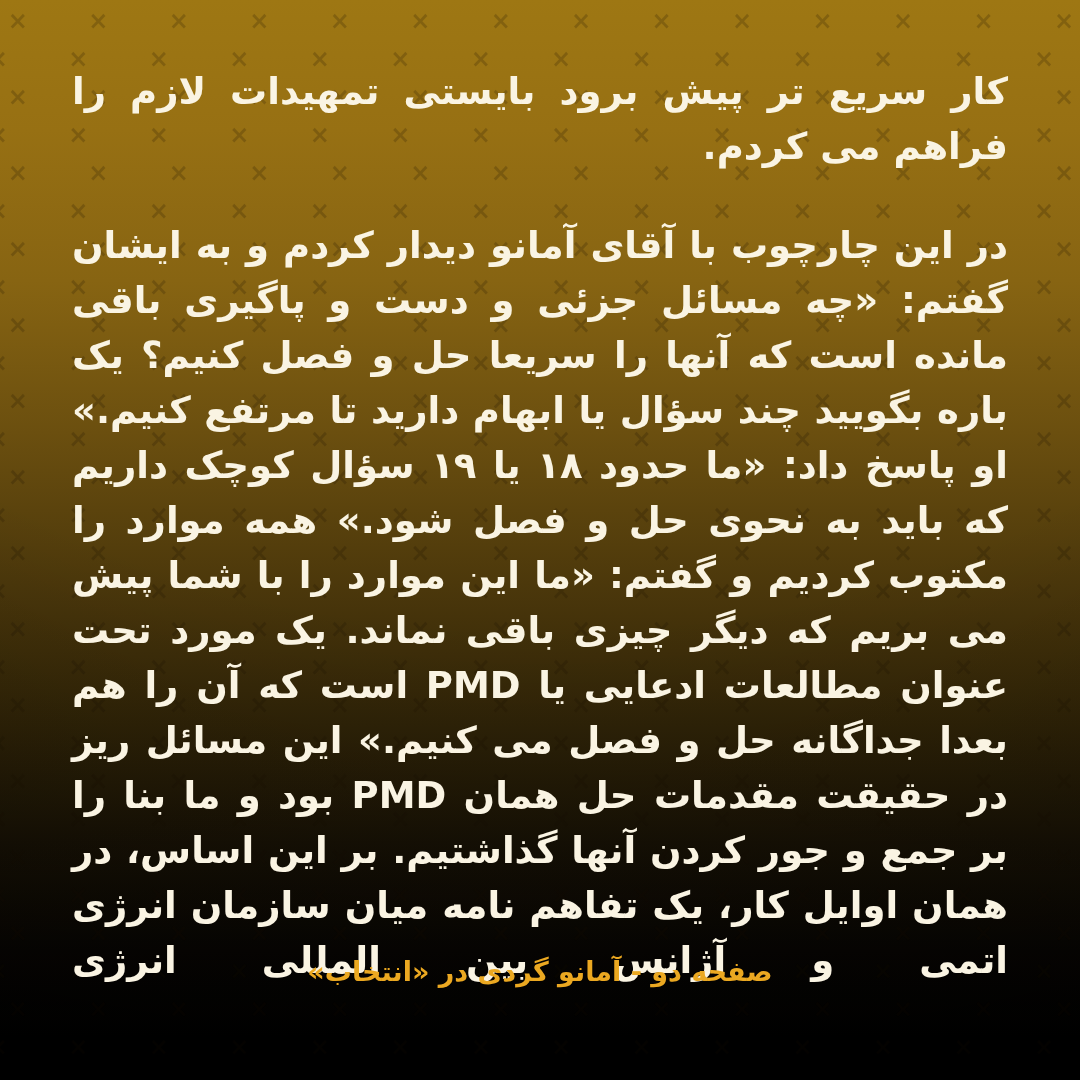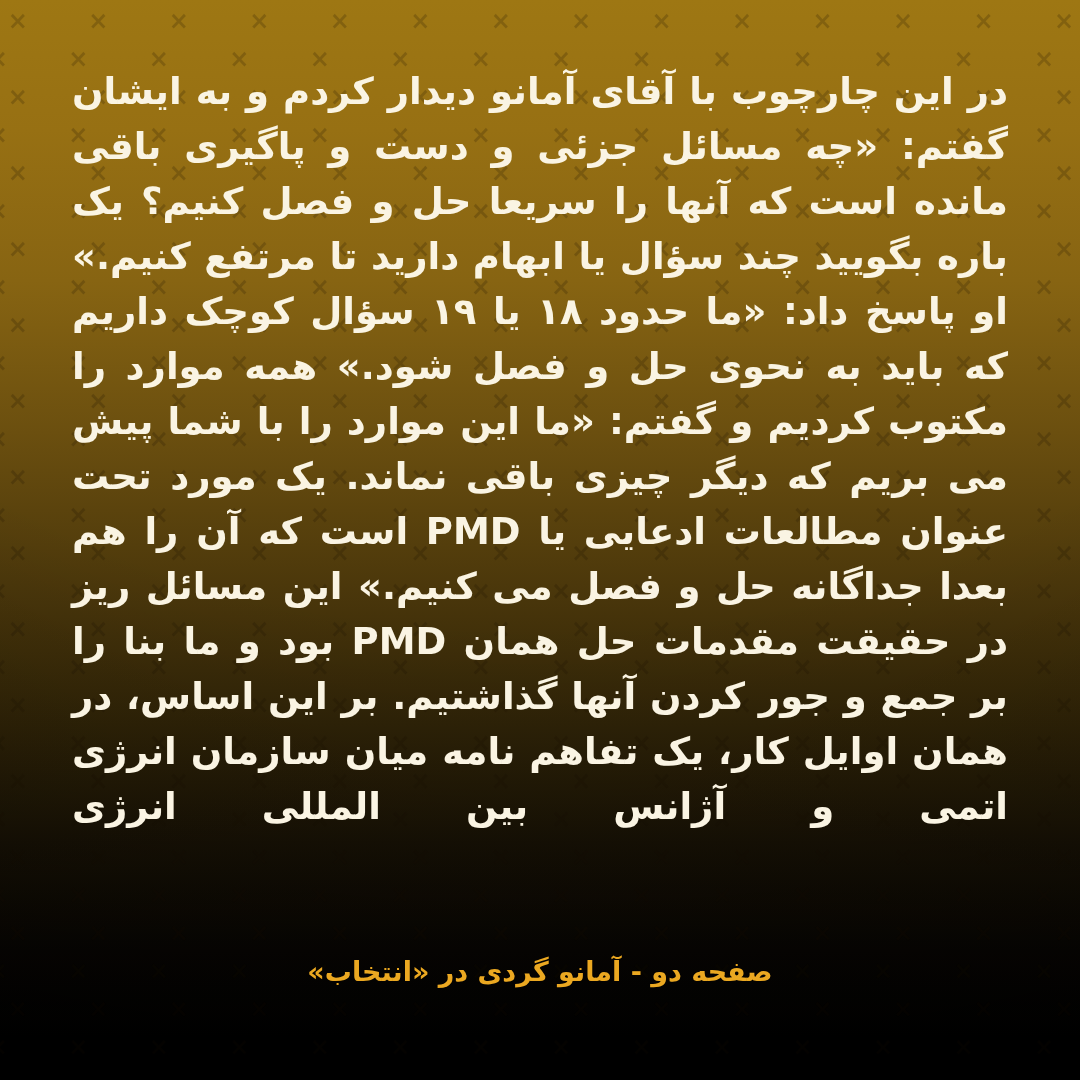--- a/index.html
+++ b/index.html
@@ -113,17 +113,18 @@
       <div class="pattern-row">× × × × × × × × × × × × × × × × × × × × × × × × × × × × × × × ×</div>
       <div class="pattern-row offset">× × × × × × × × × × × × × × × × × × × × × × × × × × × × × × × ×</div>
       <div class="pattern-row">× × × × × × × × × × × × × × × × × × × × × × × × × × × × × × × ×</div>
       <div class="pattern-row offset">× × × × × × × × × × × × × × × × × × × × × × × × × × × × × × × ×</div>
       <div class="pattern-row">× × × × × × × × × × × × × × × × × × × × × × × × × × × × × × × ×</div>
       <div class="pattern-row offset">× × × × × × × × × × × × × × × × × × × × × × × × × × × × × × × ×</div>
     </div>
   <div class="vignette"></div>
 
   <div class="content">
+    <p class="para">کار سریع تر پیش برود بایستی تمهیدات لازم را فراهم می کردم.</p>
     <p class="para para-last-justified">در این چارچوب با آقای آمانو دیدار کردم و به ایشان گفتم: «چه مسائل جزئی و دست و پاگیری باقی مانده است که آنها را سریعا حل و فصل کنیم؟ یک باره بگویید چند سؤال یا ابهام دارید تا مرتفع کنیم.» او پاسخ داد: «ما حدود ۱۸ یا ۱۹ سؤال کوچک داریم که باید به نحوی حل و فصل شود.» همه موارد را مکتوب کردیم و گفتم: «ما این موارد را با شما پیش می بریم که دیگر چیزی باقی نماند. یک مورد تحت عنوان مطالعات ادعایی یا PMD است که آن را هم بعدا جداگانه حل و فصل می کنیم.» این مسائل ریز در حقیقت مقدمات حل همان PMD بود و ما بنا را بر جمع و جور کردن آنها گذاشتیم. بر این اساس، در همان اوایل کار، یک تفاهم نامه میان سازمان انرژی اتمی و آژانس بین المللی انرژی</p>
   </div>
 
   <div class="footer-caption">صفحه دو - آمانو گردی در «انتخاب»</div>
 </div>
 
 </body></html>

